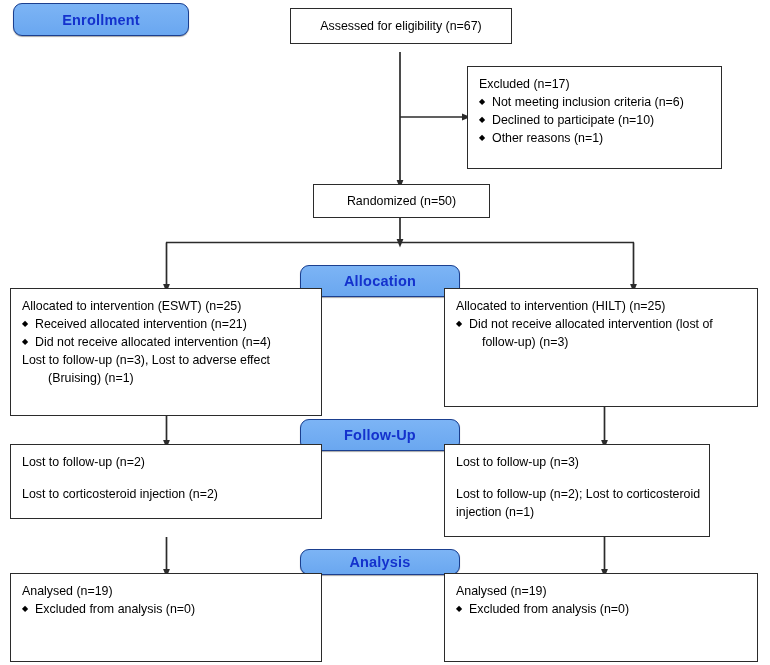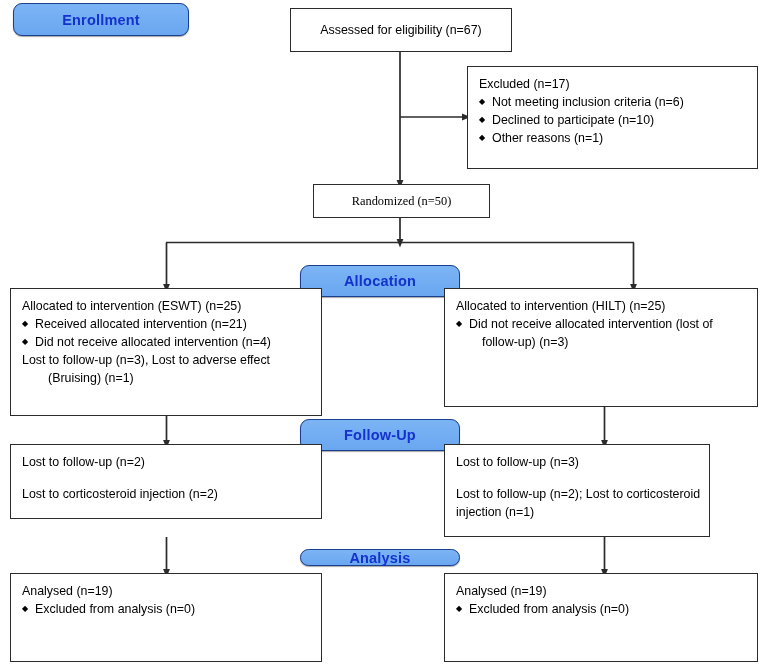--- a/index.html
+++ b/index.html
@@ -123,36 +123,36 @@
   </div>
 
   <div class="badge" style="left:300px; top:265px; width:160px; height:32px;">
     <span>Allocation</span>
   </div>
 
   <div class="badge" style="left:300px; top:419px; width:160px; height:32px;">
     <span>Follow-Up</span>
   </div>
 
-  <div class="badge" style="left:300px; top:549px; width:160px; height:17px;">
+  <div class="badge" style="left:300px; top:549px; width:160px; height:26px;">
     <span>Analysis</span>
   </div>
 
-  <div class="box centered" style="left:290px; top:8px; width:222px; height:44px;">
+  <div class="box centered" style="left:290px; top:8px; width:222px; height:36px;">
     <span class="line-item">Assessed for eligibility (n=67)</span>
   </div>
 
-  <div class="box" style="left:467px; top:66px; width:291px; height:103px;">
+  <div class="box" style="left:467px; top:66px; width:255px; height:103px;">
     <div class="line-item">Excluded (n=17)</div>
     <div class="bullet-item">Not meeting inclusion criteria (n=6)</div>
     <div class="bullet-item">Declined to participate (n=10)</div>
     <div class="bullet-item">Other reasons (n=1)</div>
   </div>
 
-  <div class="box centered" style="left:313px; top:184px; width:177px; height:34px;font-family:Liberation Serif, serif;">
+  <div class="box centered" style="left:313px; top:184px; width:177px; height:34px;">
     <span class="line-item">Randomized (n=50)</span>
   </div>
 
   <div class="box" style="left:10px; top:288px; width:312px; height:128px;">
     <div class="line-item">Allocated to intervention (ESWT) (n=25)</div>
     <div class="bullet-item">Received allocated intervention (n=21)</div>
     <div class="bullet-item">Did not receive allocated intervention (n=4)</div>
     <div class="line-item">Lost to follow-up (n=3), Lost to adverse effect</div>
     <div class="indent2">(Bruising) (n=1)</div>
   </div>

